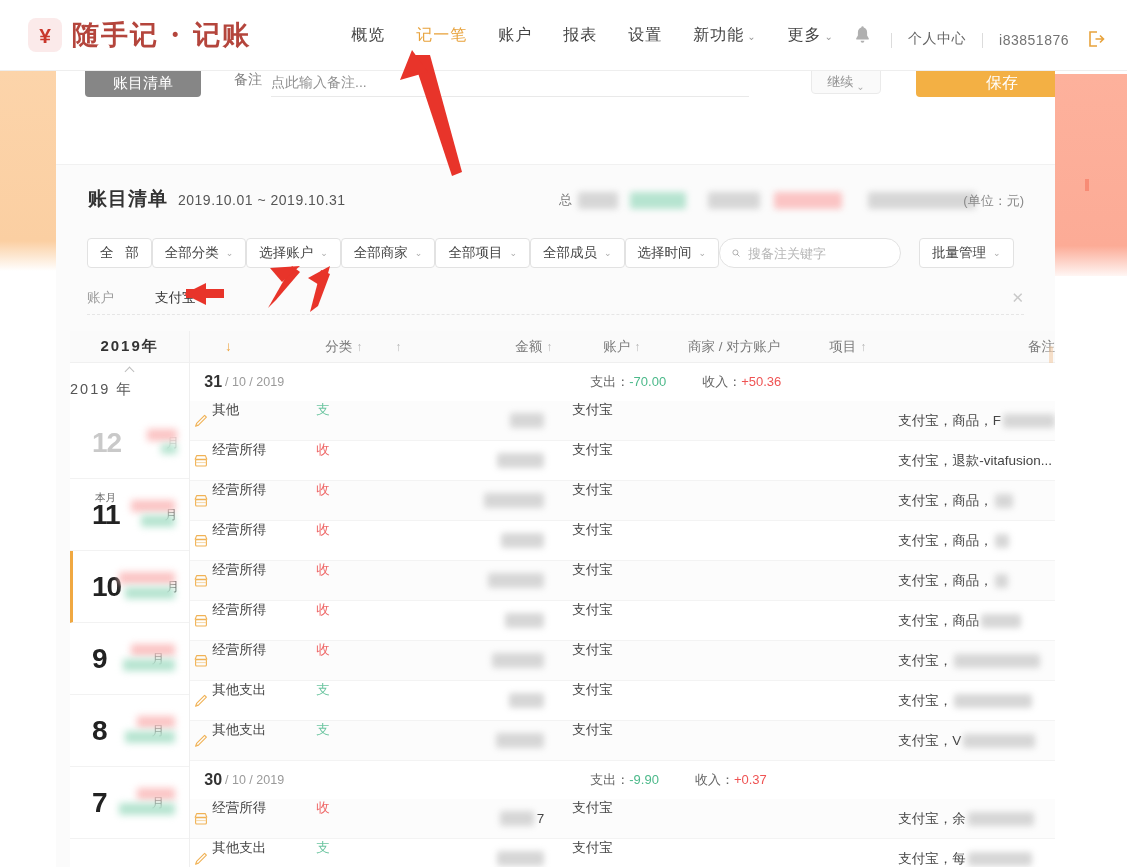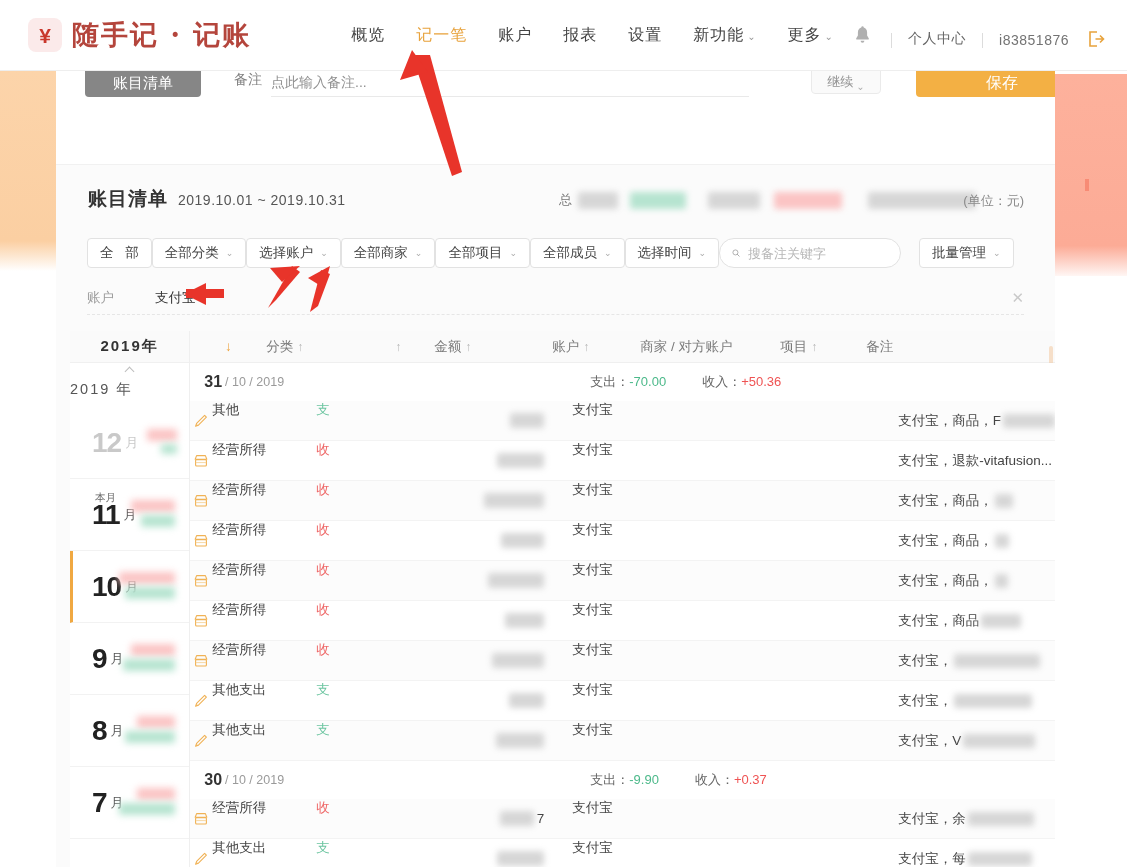--- a/index.html
+++ b/index.html
@@ -144,39 +144,39 @@
   }
   .m-head {
     height: 32px; display: flex; align-items: center; justify-content: center;
     font-size: 15px; font-weight: bold; color: #333; letter-spacing: 2px;
     background: #fafafa; border-bottom: 1px solid #f0f0f0;
   }
   .m-up { height: 17px; display: flex; align-items: center; justify-content: center; color: #bdbdbd; font-size: 11px; cursor: pointer;}
   .m-year { text-align: left; font-size: 14.5px; color: #555; letter-spacing: 2px; padding-bottom: 8px; }
   .m-item {
     position: relative; height: 72px; border-bottom: 1px solid #f2f2f2;
-    display: flex; align-items: center; padding-left: 22px; cursor: pointer;
+    display: flex; align-items: center; padding-left: 22px; cursor: pointer; gap: 41px;
   }
   .m-item.sel { border-left: 3px solid #f0a841; padding-left: 19px; background: #fff; }
   .m-num { font-size: 28px; font-weight: bold; color: #222; letter-spacing: -1px; }
   .m-num.dim { color: #c9c9c9; }
   .m-suffix { font-size: 13px; color: #555; margin-left: 4px; }
   .m-suffix.dim { color: #c9c9c9; }
   .m-thismonth {
     position: absolute; left: 25px; top: 12px; font-size: 10.5px; color: #666;
   }
   .m-bars { position: absolute; right: 12px; top: 50%; transform: translateY(-50%); width: 60px; }
   .m-bar { height: 12px; border-radius: 1px; filter: blur(3.6px); margin-bottom: 3px; }
 
   .tablewrap { flex: 1; position: relative; background: #fff; }
   .thead {
     height: 32px; background: #fafafa; border-bottom: 1px solid #efefef;
     display: flex; align-items: center; font-size: 13.5px; color: #7a7a7a;
   }
-  .th { display: flex; align-items: center; gap: 4px; }
+  .th { display: flex; align-items: center; gap: 4px; justify-content: flex-end; }
   .th .ar { font-size: 12px; color: #b5b5b5; }
   .th.sortdown { color: #eda23c; justify-content: center; }
 
   .daygroup-head {
     height: 38px; display: flex; align-items: center; position: relative;
     background: #fff; padding-left: 14px; border-bottom: 1px solid #fff;
   }
   .dg-day { font-size: 16px; font-weight: bold; color: #333; }
   .dg-rest { font-size: 12.5px; color: #9a9a9a; margin-left: 3px; }
   .dg-sum { position: absolute; left: 400px; display: flex; gap: 36px; font-size: 13px; color: #666; }

